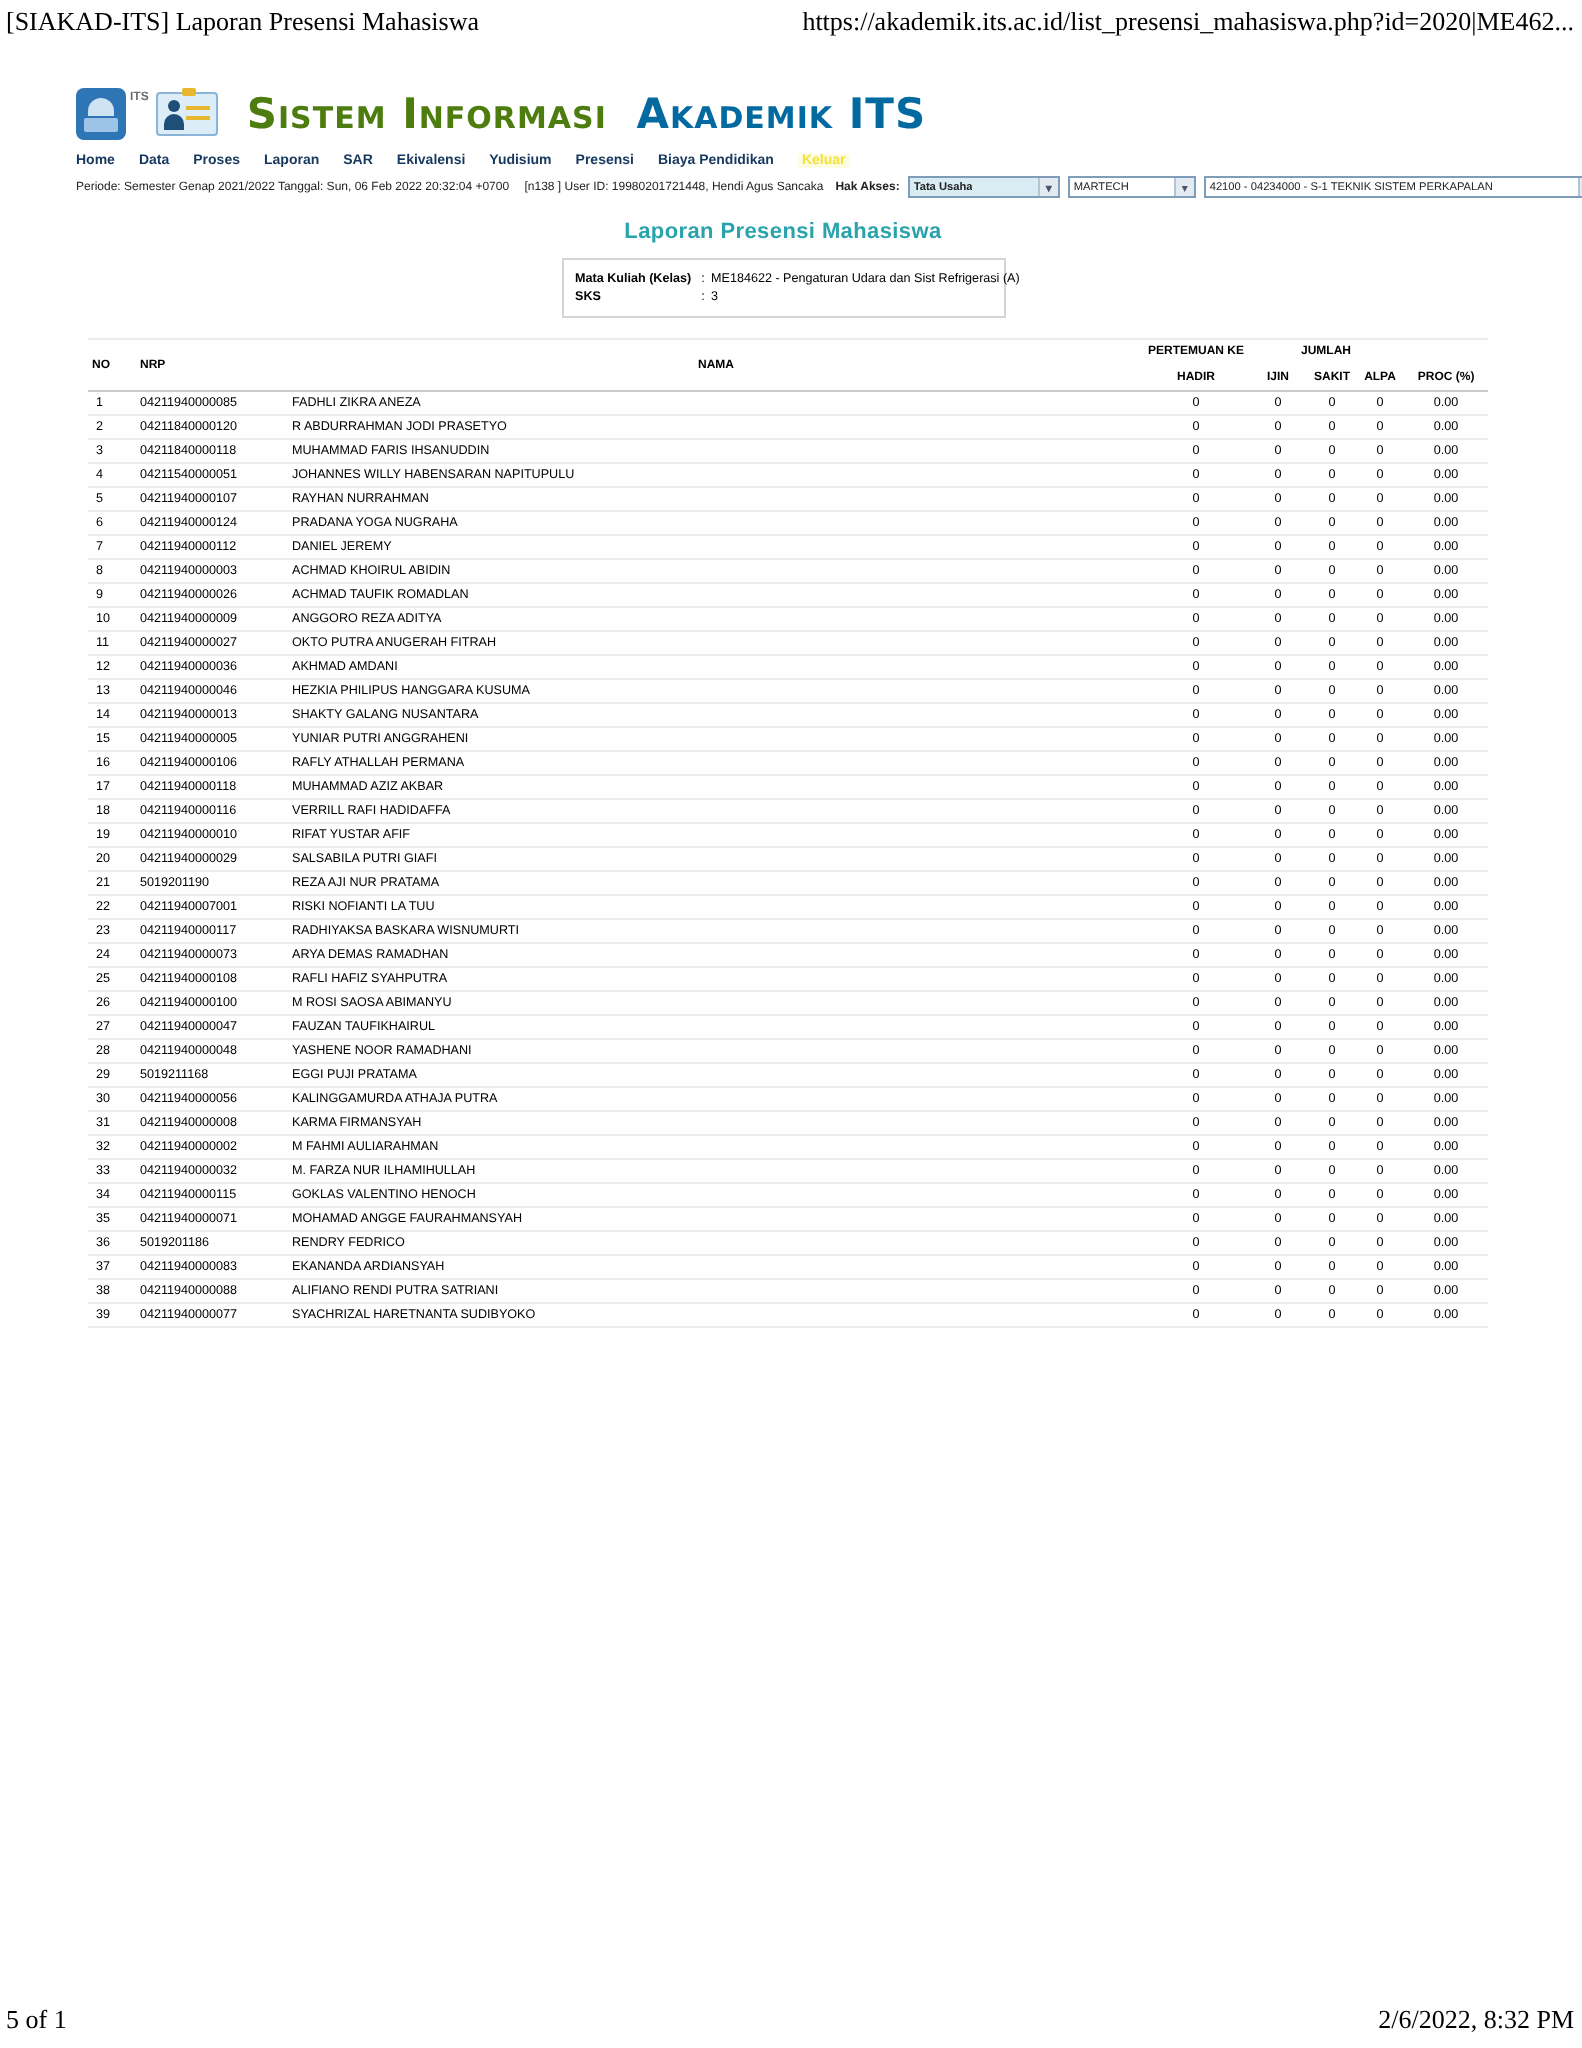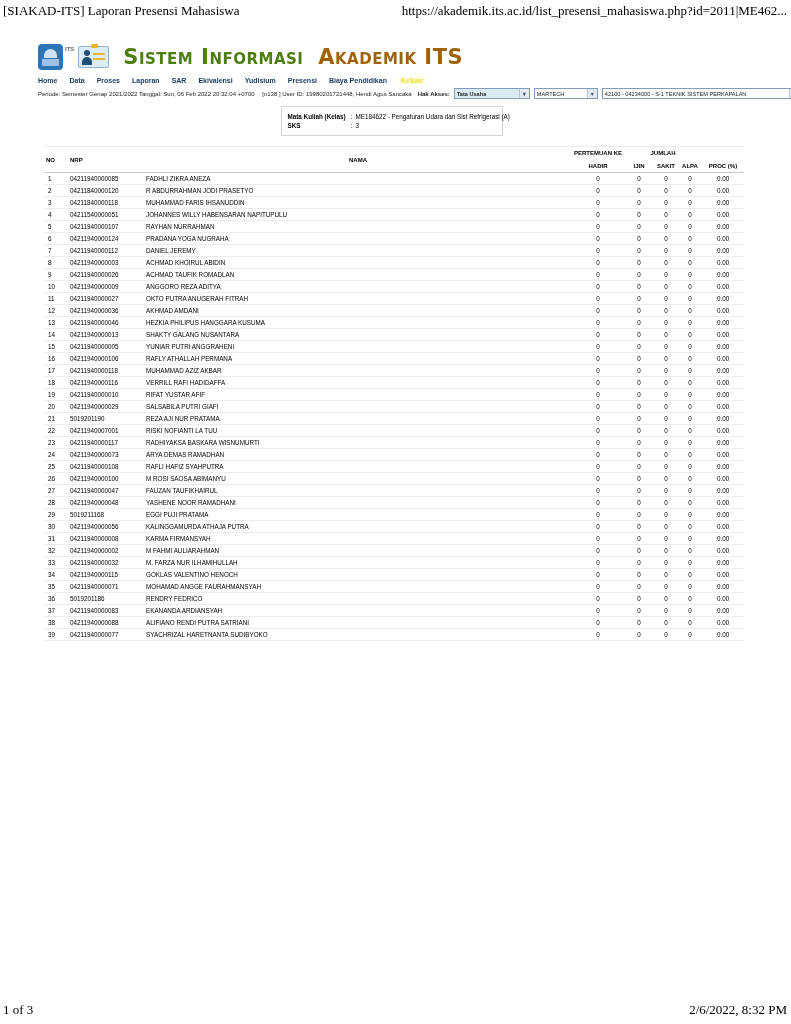--- a/index.html
+++ b/index.html
@@ -24,21 +24,21 @@
   .its-logo .base { position:absolute; left:4px; top:15px; width:17px; height:7px; background:#9dc3e6; border-radius:1px; }
   .logo-its-text { font-size:6px; color:#6d6d6d; font-weight:bold; margin-left:2px; align-self:flex-start; margin-top:4px; }
   .card-icon { width:31px; height:22px; background:#dcedf8; border:1px solid #8ab4d8; border-radius:2px; position:relative; margin-left:4px; flex:0 0 auto; }
   .card-icon .head { position:absolute; left:5px; top:3px; width:6px; height:6px; border-radius:50%; background:#1f4e79; }
   .card-icon .torso { position:absolute; left:3px; top:10px; width:10px; height:8px; border-radius:5px 5px 0 0; background:#1f4e79; }
   .card-icon .line1 { position:absolute; right:3px; top:6px;  width:12px; height:2px; background:#e8b730; }
   .card-icon .line2 { position:absolute; right:3px; top:11px; width:12px; height:2px; background:#e8b730; }
   .card-icon .clip  { position:absolute; left:12px; top:-3px; width:7px; height:4px; background:#e8b730; border-radius:1px; }
   .wordmark { margin-left:14px; font-family:"DejaVu Sans", sans-serif; font-weight:bold; font-variant:small-caps; font-size:21px; letter-spacing:0.5px; white-space:nowrap; }
   .wordmark .w1 { color:#4d7c0f; }
-  .wordmark .w2 { color:#a16207; margin-left:7px; }
+  .wordmark .w2 { color:#0369a1; margin-left:7px; }
 
   .menu-row { display:flex; gap:12px; margin-top:5px; font-size:7px; font-weight:bold; color:#16385f; }
   .menu-item { cursor:pointer; white-space:nowrap; }
   .menu-logout { color:#f2e23a; background:#fdfbe0; padding:0 2px; }
 
   .meta-row { margin-top:4px; display:flex; align-items:center; font-size:6px; color:#222; white-space:nowrap; }
   .meta-left span { margin-right:6px; }
   .hak-akses { margin-left:auto; display:flex; align-items:center; gap:4px; }
   .hak-label { font-weight:bold; }
   .select { display:flex; align-items:center; border:1px solid #7f9db9; background:#fff; height:11px; font-size:5.6px; padding-left:2px; overflow:hidden; }
@@ -64,21 +64,21 @@
   tbody td { font-size:6.3px; height:12px; padding:0 2px; border-bottom:1px solid #ececec; white-space:nowrap; overflow:hidden; }
   td.no   { text-align:left; padding-left:4px; }
   td.nrp  { text-align:left; }
   td.nama { text-align:left; }
   td.num  { text-align:center; }
 </style>
 </head>
 <body>
 
 <div class="print-hdr-left">[SIAKAD-ITS] Laporan Presensi Mahasiswa</div>
-<div class="print-hdr-right">https://akademik.its.ac.id/list_presensi_mahasiswa.php?id=2011|ME462...</div>
+<div class="print-hdr-right">https://akademik.its.ac.id/list_presensi_mahasiswa.php?id=2020|ME462...</div>
 
 <div class="app">
 
   <div class="brand-row">
     <div class="its-logo">
       <div class="dome"></div>
       <div class="base"></div>
     </div>
     <div class="logo-its-text">ITS</div>
     <div class="card-icon">
@@ -122,20 +122,21 @@
           <span class="sel-text">MARTECH</span>
           <span class="sel-arrow">▾</span>
         </div>
         <div class="select s2">
           <span class="sel-text">42100 - 04234000 - S-1 TEKNIK SISTEM PERKAPALAN</span>
           <span class="sel-arrow">▾</span>
         </div>
       </div>
   </div>
 
+  <div class="report-title">Laporan Presensi Mahasiswa</div>
 
   <div class="course-box">
     <div class="course-row">
       <span class="course-label">Mata Kuliah (Kelas)</span>
       <span class="course-colon">:</span>
       <span class="course-value">ME184622 - Pengaturan Udara dan Sist Refrigerasi (A)</span>
     </div>
     <div class="course-row">
       <span class="course-label">SKS</span>
       <span class="course-colon">:</span>
@@ -560,14 +561,14 @@
           <td class="num">0</td>
           <td class="num">0</td>
           <td class="num">0</td>
           <td class="num">0.00</td>
         </tr>
       </tbody>
   </table>
 
 </div>
 
-<div class="print-ftr-left">1 of 3</div>
+<div class="print-ftr-left">5 of 1</div>
 <div class="print-ftr-right">2/6/2022, 8:32 PM</div>
 
 </body></html>

